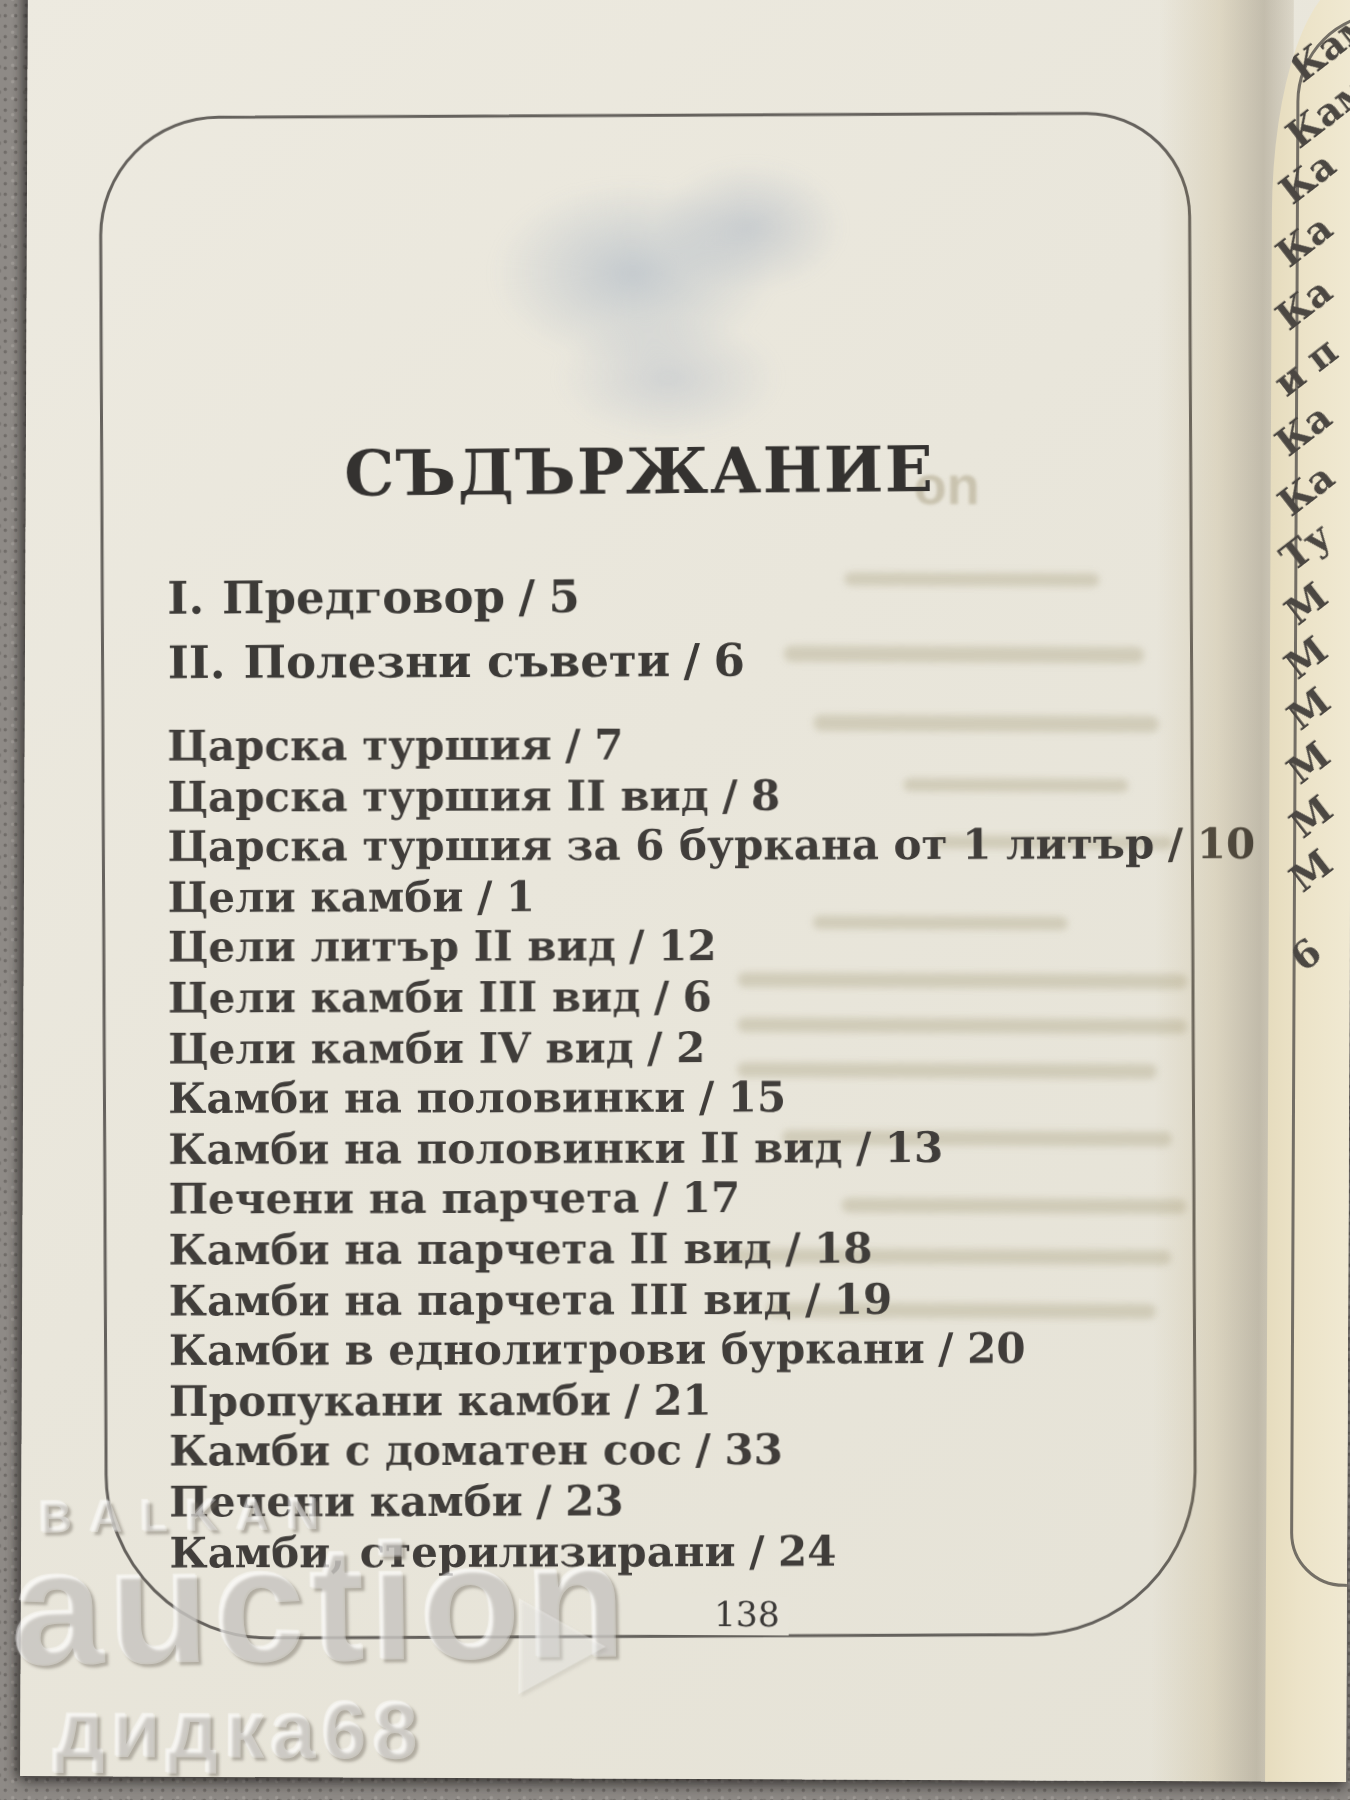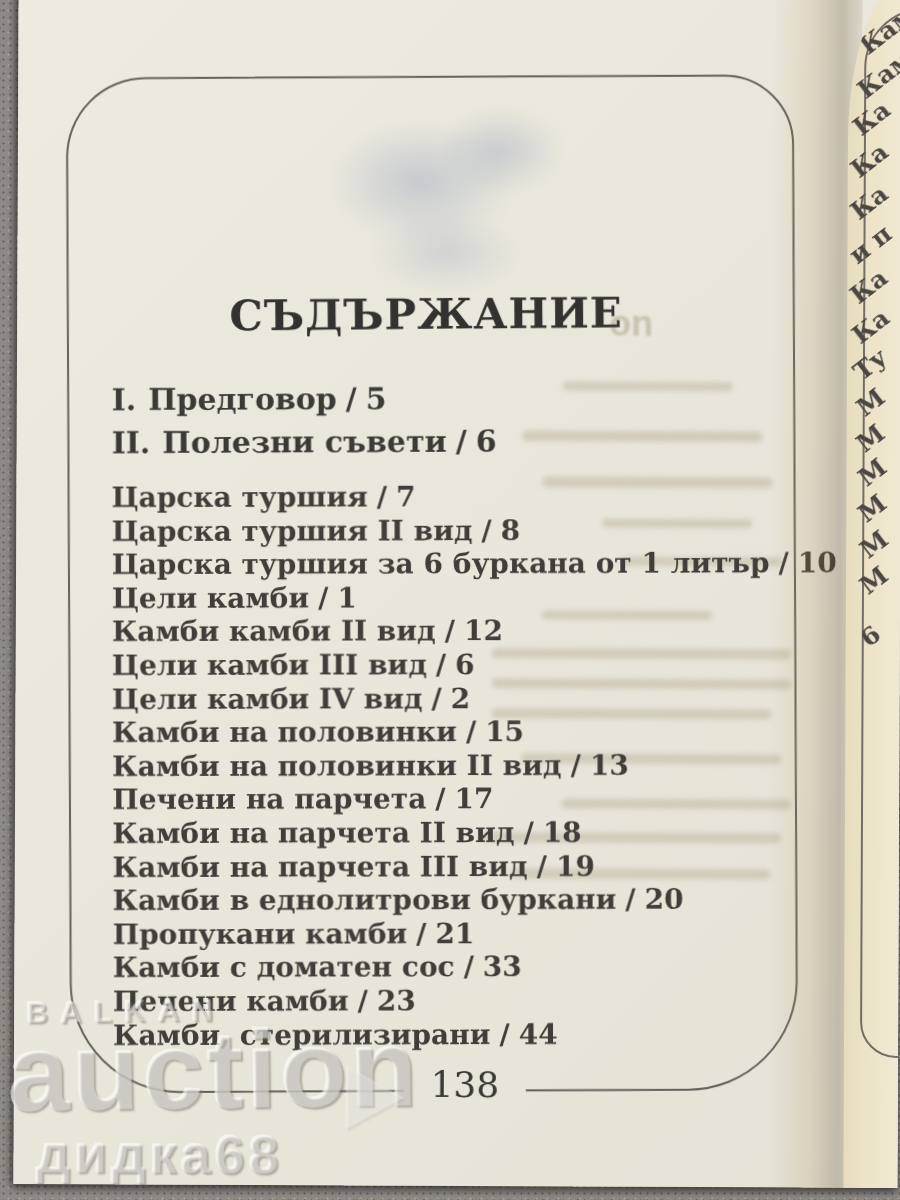--- a/index.html
+++ b/index.html
@@ -28,22 +28,22 @@
     filter:blur(4px);}
   .doc-title{position:absolute;left:149px;top:306px;width:520px;text-align:center;
     font-size:42px;font-weight:bold;letter-spacing:1px;color:#343230;
     transform:rotate(-.7deg);}
   .front{position:absolute;left:95px;top:394px;transform:rotate(-.5deg);}
   .front .line{font-size:30px;font-weight:bold;color:#3c3a37;line-height:43px;white-space:nowrap;}
   .front .numeral{margin-right:12px;}
   .toc{position:absolute;left:97px;top:496px;transform:rotate(-.4deg);}
   .toc .line{font-size:28px;font-weight:bold;color:#403d3a;line-height:33.6px;white-space:nowrap;}
   .sep{margin:0 9px;}
-  .pagenum{position:absolute;left:390px;top:1080px;width:110px;text-align:center;
-    font-size:36px;color:#3a3836;background:#e7e4d9;padding:0 6px;}
+  .pagenum{position:absolute;left:390px;top:1080px;width:110px;text-align:right;
+    font-size:23px;color:#3a3836;background:#e7e4d9;padding:0 6px;}
   .st{position:absolute;background:rgba(172,162,132,.38);border-radius:5px;filter:blur(2.5px);}
   .st-text{position:absolute;left:592px;top:318px;font-size:36px;font-weight:bold;
     color:rgba(175,165,138,.55);filter:blur(1.2px);font-family:"Liberation Sans",sans-serif;}
   .wm{position:absolute;font-family:"Liberation Sans",sans-serif;font-weight:bold;
     color:rgba(255,255,255,.30);
     text-shadow:2px 2px 2px rgba(110,104,94,.45),-1px -1px 1px rgba(255,255,255,.55);}
   .wm-1{left:12px;top:1012px;font-size:30px;letter-spacing:12px;transform:rotate(-1deg);}
   .wm-2{left:-6px;top:1032px;font-size:110px;letter-spacing:3px;line-height:1;transform:rotate(-1deg);}
   .wm-3{left:22px;top:1140px;font-size:54px;letter-spacing:4px;}
   .wm-arrow{position:absolute;left:332px;top:1082px;width:0;height:0;
@@ -94,33 +94,33 @@
         <div class="line">
           <span class="numeral">II.</span><span>Полезни съвети</span><span class="sep">/</span><span>6</span>
         </div>
       </div>
 
       <div class="toc">
         <div class="line"><span>Царска туршия</span><span class="sep">/</span><span>7</span></div>
         <div class="line"><span>Царска туршия II вид</span><span class="sep">/</span><span>8</span></div>
         <div class="line"><span>Царска туршия за 6 буркана от 1 литър</span><span class="sep">/</span><span>10</span></div>
         <div class="line"><span>Цели камби</span><span class="sep">/</span><span>1</span></div>
-        <div class="line"><span>Камби камби II вид</span><span class="sep">/</span><span>12</span></div>
+        <div class="line"><span>Цели литър II вид</span><span class="sep">/</span><span>12</span></div>
         <div class="line"><span>Цели камби III вид</span><span class="sep">/</span><span>6</span></div>
         <div class="line"><span>Цели камби IV вид</span><span class="sep">/</span><span>2</span></div>
         <div class="line"><span>Камби на половинки</span><span class="sep">/</span><span>15</span></div>
         <div class="line"><span>Камби на половинки II вид</span><span class="sep">/</span><span>13</span></div>
         <div class="line"><span>Печени на парчета</span><span class="sep">/</span><span>17</span></div>
         <div class="line"><span>Камби на парчета II вид</span><span class="sep">/</span><span>18</span></div>
         <div class="line"><span>Камби на парчета III вид</span><span class="sep">/</span><span>19</span></div>
         <div class="line"><span>Камби в еднолитрови буркани</span><span class="sep">/</span><span>20</span></div>
         <div class="line"><span>Пропукани камби</span><span class="sep">/</span><span>21</span></div>
         <div class="line"><span>Камби с доматен сос</span><span class="sep">/</span><span>33</span></div>
         <div class="line"><span>Печени камби</span><span class="sep">/</span><span>23</span></div>
-        <div class="line"><span>Камби, стерилизирани</span><span class="sep">/</span><span>44</span></div>
+        <div class="line"><span>Камби, стерилизирани</span><span class="sep">/</span><span>24</span></div>
       </div>
 
       <div class="pagenum">138</div>
     </div>
 
     <div class="wm wm-1">BALKAN</div>
     <div class="wm wm-2">auction</div>
     <div class="wm wm-3">дидка68</div>
     <div class="wm-arrow"></div>
 

